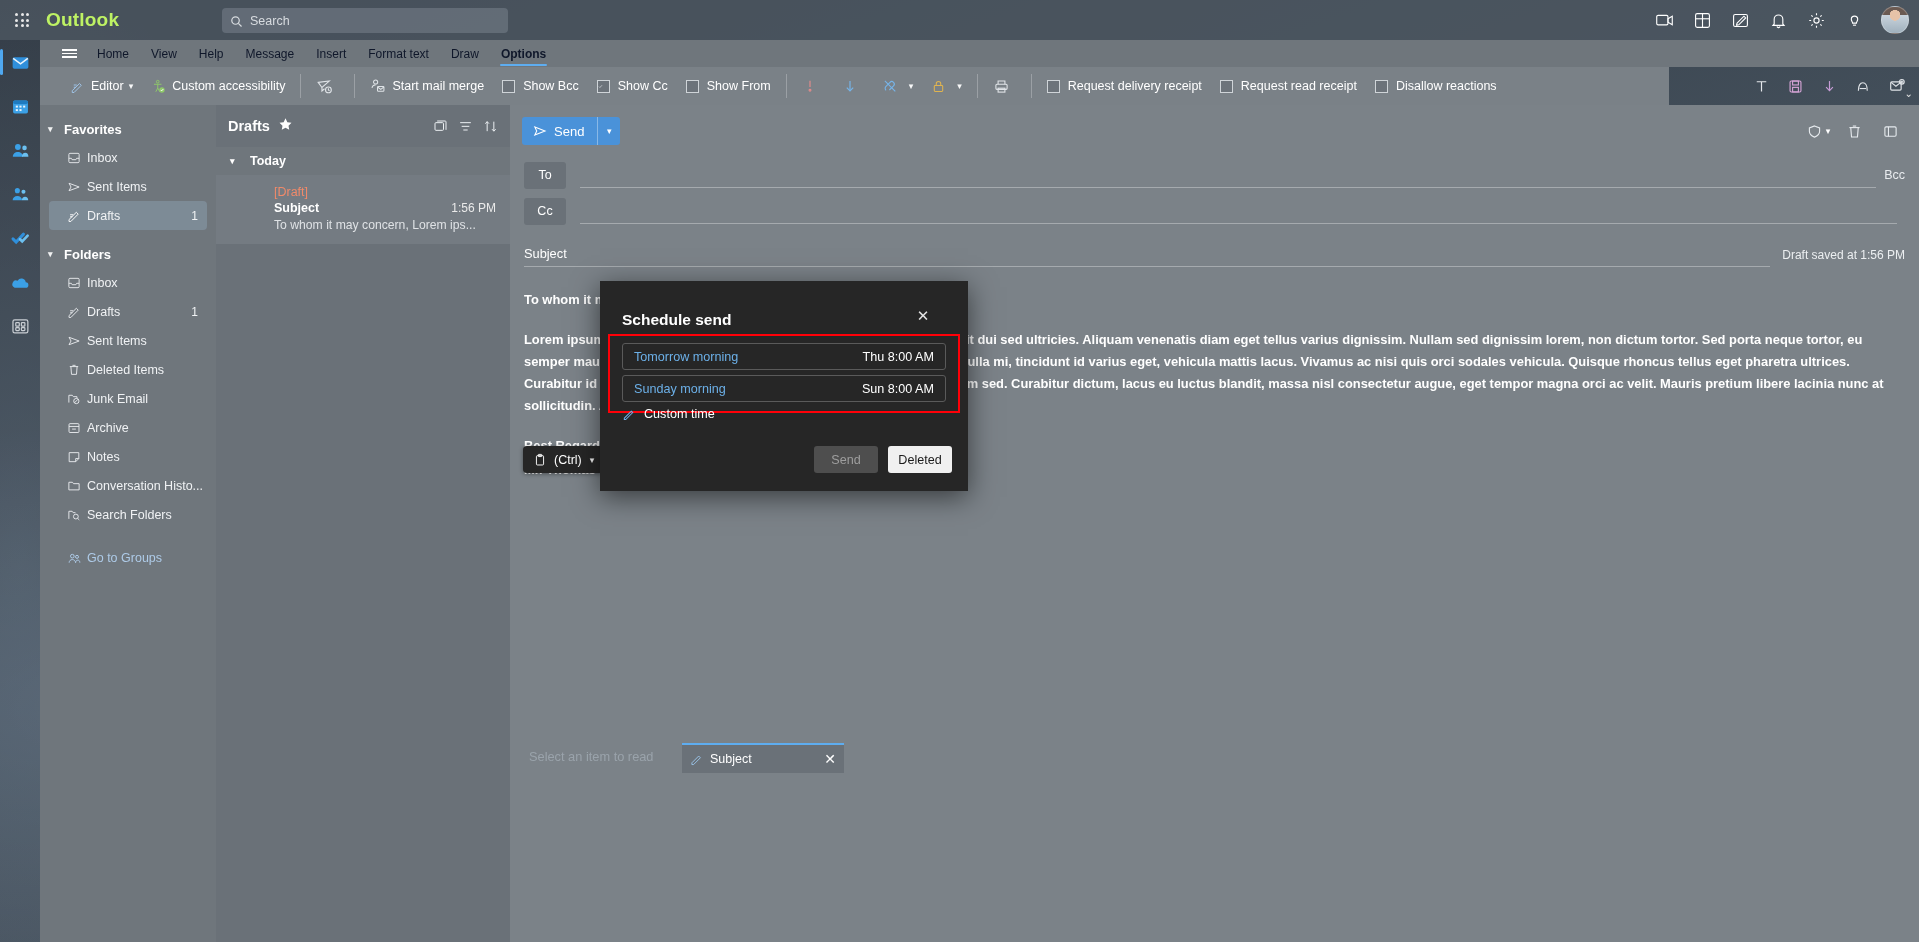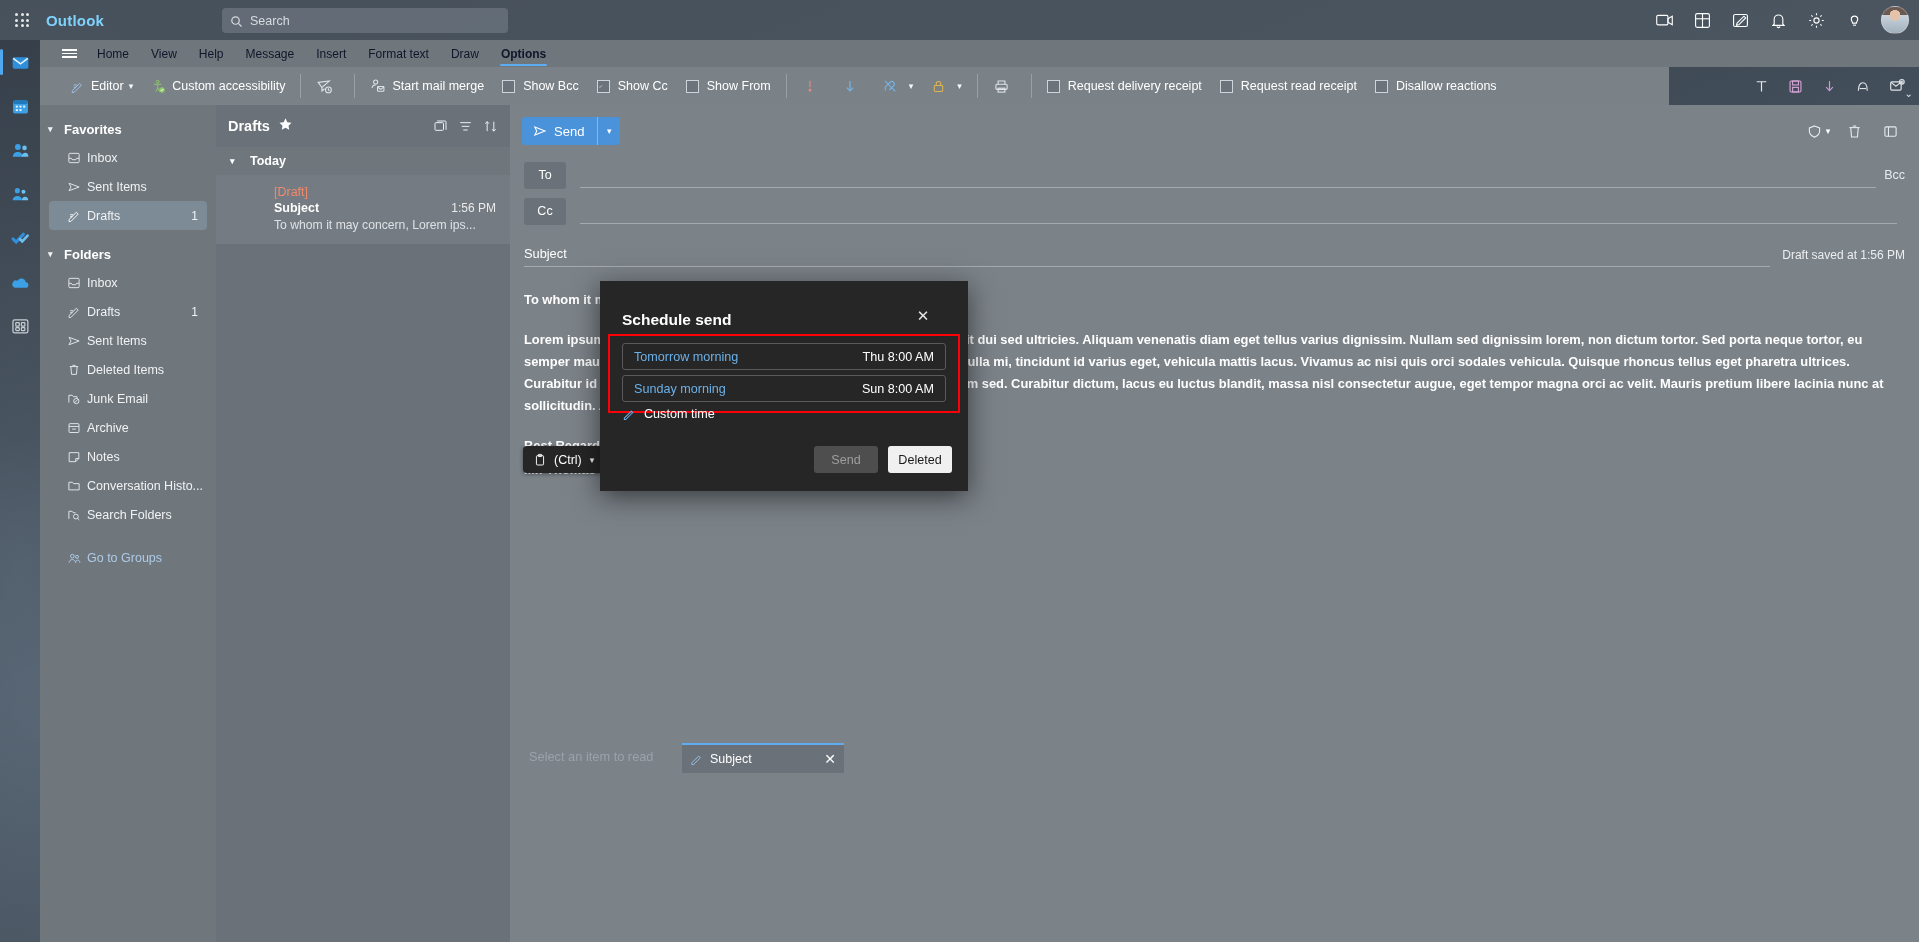--- a/index.html
+++ b/index.html
@@ -22,21 +22,21 @@
 
   
   #appbar {
     position:absolute; left:0; top:0; width:1919px; height:40px;
     background: rgba(78,88,98,0.80);
     display:flex; align-items:center;
   }
   #waffle { width:44px; display:flex; align-items:center; justify-content:center; cursor:pointer;}
   .waffle-grid { display:grid; grid-template-columns:repeat(3,3px); grid-template-rows:repeat(3,3px); gap:2.5px;}
   .waffle-grid i { width:3px;height:3px;background:#e8e8e8;border-radius:50%; display:block;}
-  #brand { font-size:15px; font-weight:bold; color:#7dd3fc; margin-left:2px; letter-spacing:0.2px;}
+  #brand { font-size:19px; font-weight:bold; color:#bef264; margin-left:2px; letter-spacing:0.2px;}
   #searchwrap {
     position:absolute; left:222px; top:8px; width:286px; height:25px;
     background: rgba(120,130,140,0.55);
     border-radius:4px; display:flex; align-items:center; padding:0 8px;
     cursor:text;
   }
   #searchwrap .si { width:13px;height:13px;margin-right:7px; flex:0 0 auto;}
   #searchwrap .stext { font-size:12.5px; color:#d8dce0;}
   #appbar-right { position:absolute; right:8px; top:0; height:40px; display:flex; align-items:center; gap:4px;}
   .abtn { width:34px;height:34px;display:flex;align-items:center;justify-content:center;border-radius:4px;cursor:pointer;}

